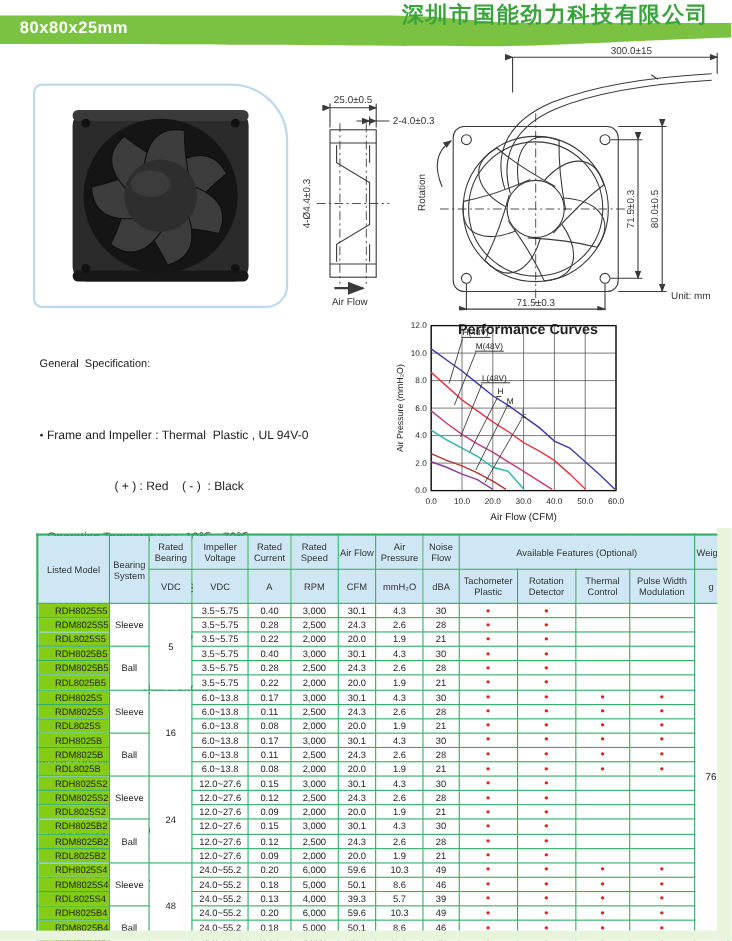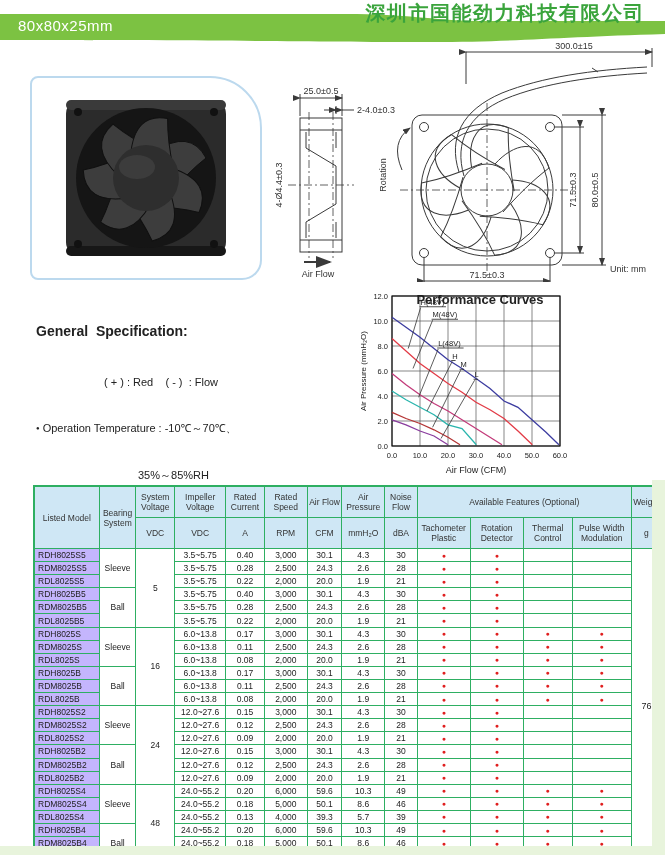--- a/index.html
+++ b/index.html
@@ -3,51 +3,51 @@
 <meta charset="utf-8">
 <style>
   html,body{margin:0;padding:0;}
   body{width:665px;height:855px;position:relative;background:#ffffff;
        font-family:"Liberation Sans", sans-serif;color:#333;overflow:hidden;}
 
   
   #band-svg{position:absolute;left:0;top:12px;width:665px;height:42px;}
   #company{position:absolute;top:0px;right:20px;font-size:20px;letter-spacing:1.5px;
            color:#3aa43c;font-weight:bold;}
-  #size-label{position:absolute;left:18px;top:17px;color:#fff;font-weight:normal;font-size:15px;letter-spacing:.5px;}
+  #size-label{position:absolute;left:18px;top:17px;color:#fff;font-weight:bold;font-size:15px;letter-spacing:.5px;}
 
   
   #photo-box{position:absolute;left:30px;top:76px;width:228px;height:200px;background:#fff;
              border:2px solid #bcd9ee;border-radius:8px 52px 20px 8px;overflow:hidden;}
 
   
   #drawing{position:absolute;left:262px;top:40px;width:402px;height:242px;}
   #drawing text{font-size:9px;fill:#333;}
 
   
   #chart-title{position:absolute;left:380px;top:292px;width:200px;text-align:center;
                font-weight:bold;font-size:13px;color:#222;}
   #chart{position:absolute;left:358px;top:288px;width:304px;height:196px;}
 
   
   #specs{position:absolute;left:36px;top:293px;width:330px;font-size:11px;color:#222;line-height:15.5px;white-space:pre-wrap;}
-  .spec-title{font-weight:bold;font-size:14px;margin-bottom:4px;}
+  .spec-title{font-weight:normal;font-size:10px;margin-bottom:18px;}
   .spec-title.mt{margin-top:16px;}
   .spec-line.b::before{content:"●";font-size:6px;vertical-align:2px;margin-right:3px;}
   .ind1{padding-left:68px;} .ind2{padding-left:102px;} .ind3{padding-left:92px;}
 
   
   #spec-table{position:absolute;left:33px;top:485px;border-collapse:collapse;table-layout:fixed;
               width:630px;font-size:8.5px;color:#222;}
   #spec-table th,#spec-table td{border:1px solid #2eaf62;text-align:center;vertical-align:middle;
               padding:0 1px;overflow:hidden;}
   #spec-table{border:2px solid #2eaf62;}
   #spec-table th{background:#cfe7f5;font-weight:normal;font-size:8.5px;color:#333;height:30px;}
   #spec-table td{height:12.1px;background:#fff;}
-  #spec-table td.model-cell{background:#c4b5fd;text-align:left;padding-left:3px;}
+  #spec-table td.model-cell{background:#84cc16;text-align:left;padding-left:15px;}
   #spec-table td.dot{color:#e01f1f;font-size:7px;}
   #spec-table td.wt{background:#fff;font-size:9px;}
 
   
   #bottom-strip{position:absolute;left:0;top:846px;width:665px;height:9px;background:#e8f4dc;}
   #right-strip{position:absolute;left:652px;top:480px;width:13px;height:375px;background:#e8f4dc;}
 </style>
 </head>
 <body>
 
@@ -256,21 +256,22 @@
     <text x="30" y="85.5" font-size="7.5" text-anchor="end" fill="#222">6.0</text>
     <text x="30" y="60.5" font-size="7.5" text-anchor="end" fill="#222">8.0</text>
     <text x="30" y="35.5" font-size="7.5" text-anchor="end" fill="#222">10.0</text>
     <text x="30" y="10.5" font-size="7.5" text-anchor="end" fill="#222">12.0</text>
     <text x="118" y="185" font-size="9" text-anchor="middle" fill="#222">Air Flow (CFM)</text>
     <text x="8" y="83" font-size="8" text-anchor="middle" transform="rotate(-90 8 83)" fill="#222">Air Pressure (mmH₂O)</text>
   </svg>
 
 <div id="specs">
   <div class="spec-title">General  Specification:</div>
-  <div class="spec-line ind1">( + ) : Red    ( - )  : Flow</div>
+  <div class="spec-line b">Frame and Impeller : Thermal  Plastic , UL 94V-0</div>
+  <div class="spec-line ind1">( + ) : Red    ( - )  : Black</div>
   <div class="spec-line b">Operation Temperature : -10℃～70℃、</div>
   <div class="spec-line ind2">35%～85%RH</div>
   <div class="spec-line b">Storage Temperature : -40℃～80℃、</div>
   <div class="spec-line ind3">35%～85%RH</div>
   <div class="spec-title mt">Motor Protection:</div>
   <div class="spec-line b">Impedance Protected</div>
   <div class="spec-line b">Reverse Polarity Protected</div>
 </div>
 
 <table id="spec-table">
@@ -287,21 +288,21 @@
       <col style="width:52px">
       <col style="width:52px">
       <col style="width:48px">
     <col style="width:58px">
       <col style="width:30px">
   </colgroup>
   <thead>
     <tr>
       <th rowspan="2">Listed Model</th>
       <th rowspan="2">Bearing System</th>
-      <th>System Voltage</th>
+      <th>Rated Bearing</th>
       <th>Impeller Voltage</th>
       <th>Rated Current</th>
       <th>Rated Speed</th>
       <th>Air Flow</th>
       <th>Air Pressure</th>
       <th>Noise Flow</th>
       <th colspan="4">Available Features (Optional)</th>
       <th>Weight</th>
     </tr>
     <tr>

